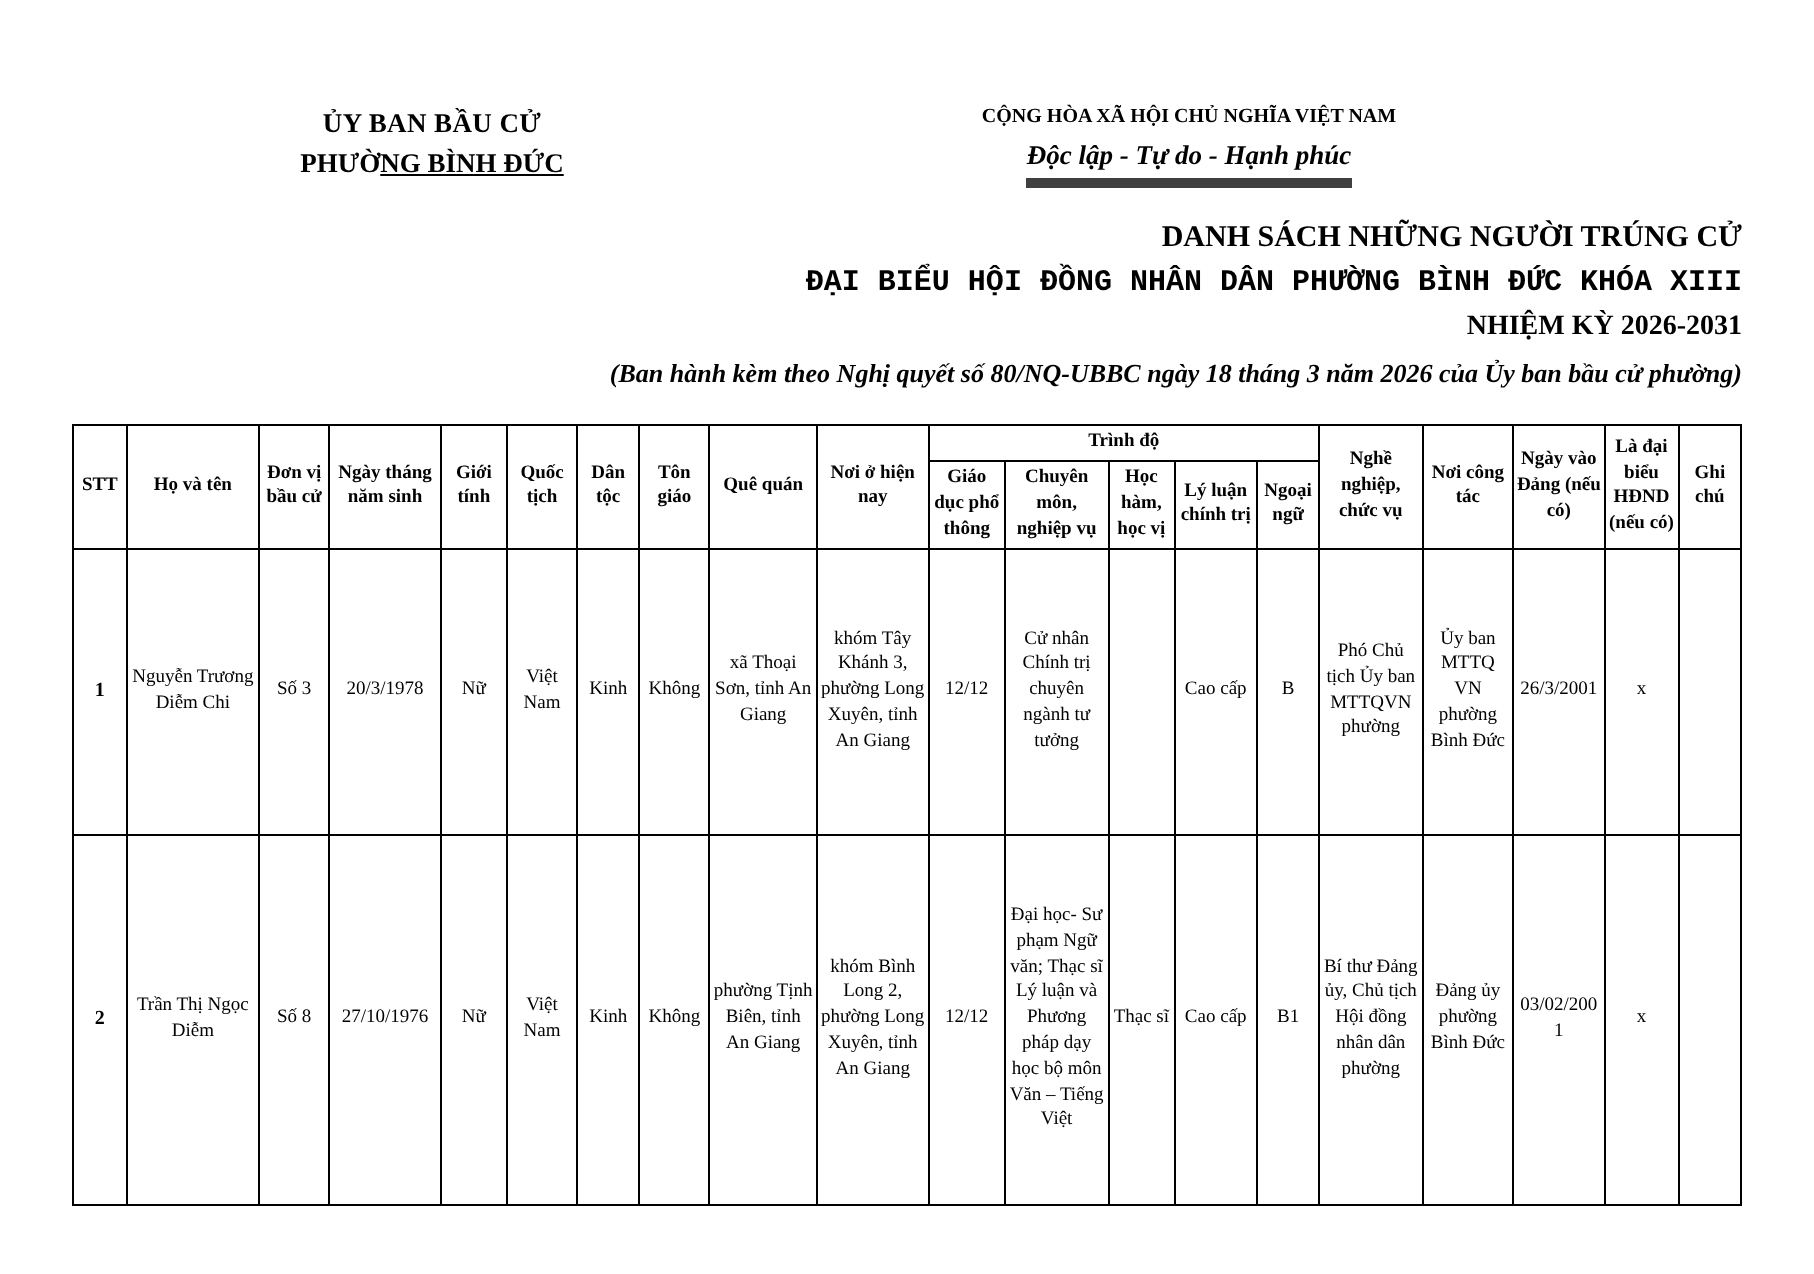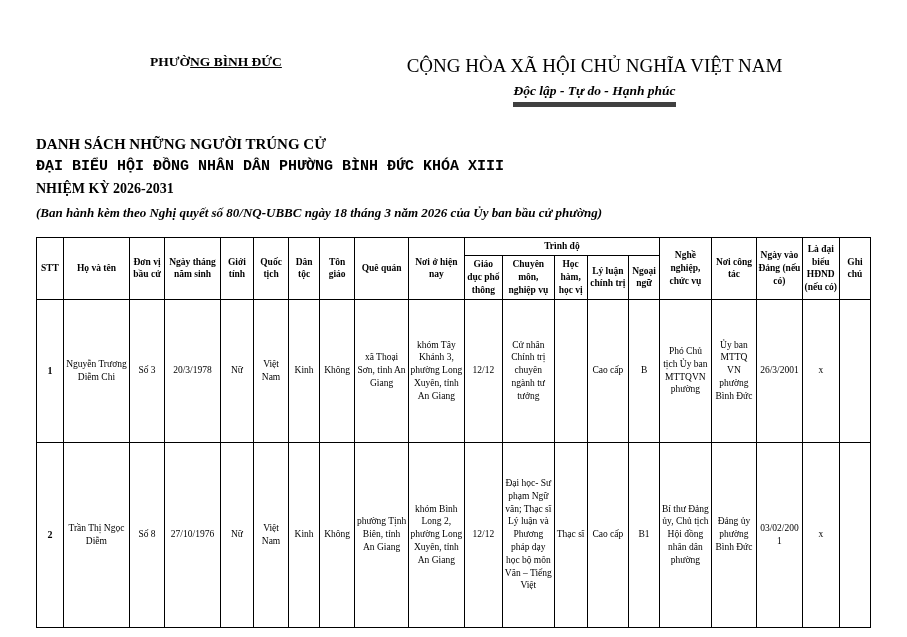--- a/index.html
+++ b/index.html
@@ -45,36 +45,36 @@
   }
   .org-line2 {
     font-size: 13.5px;
     font-weight: bold;
     line-height: 1.45;
   }
   .org-line2 .underline-part {
     text-decoration: underline;
   }
   .nation-line {
-    font-size: 19px;
-    font-weight: normal;
+    font-size: 10px;
+    font-weight: bold;
     line-height: 1.45;
   }
   .motto-line {
     font-size: 13.5px;
     font-weight: bold;
     font-style: italic;
     line-height: 1.6;
     display: inline-block;
     border-bottom: 5px solid #404040;
     padding-bottom: 1px;
   }
   .title-block {
-    text-align: left;
-    margin-top: 26px;
+    text-align: right;
+    margin-top: 14px;
   }
   .title-main {
     font-size: 15px;
     font-weight: bold;
     line-height: 1.5;
   }
   .title-sub {
     font-size: 15px;
     font-weight: bold;
     line-height: 1.5;
@@ -124,20 +124,21 @@
     font-size: 10px;
   }
 </style>
 </head>
 <body>
 
 <div class="page">
 
   <div class="header-row">
     <div class="header-left">
+      <div class="org-line1">ỦY BAN BẦU CỬ</div>
       <div class="org-line2"><span>PHƯỜ</span><span class="underline-part">NG BÌNH ĐỨC</span></div>
     </div>
     <div class="header-right">
       <div class="nation-line">CỘNG HÒA XÃ HỘI CHỦ NGHĨA VIỆT NAM</div>
       <div><span class="motto-line">Độc lập - Tự do - Hạnh phúc</span></div>
     </div>
   </div>
 
   <div class="title-block">
     <div class="title-main">DANH SÁCH NHỮNG NGƯỜI TRÚNG CỬ</div>

